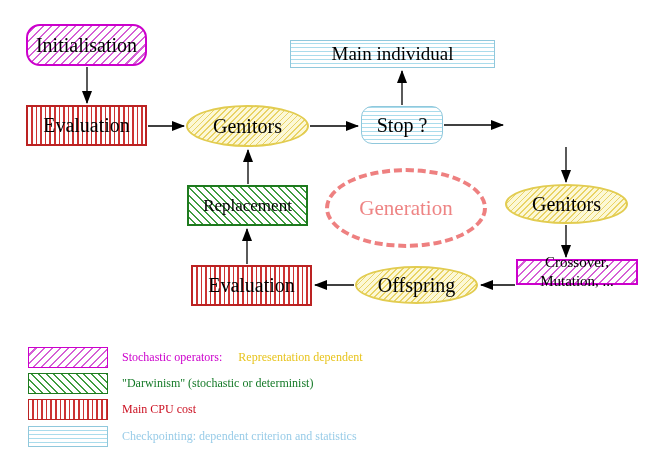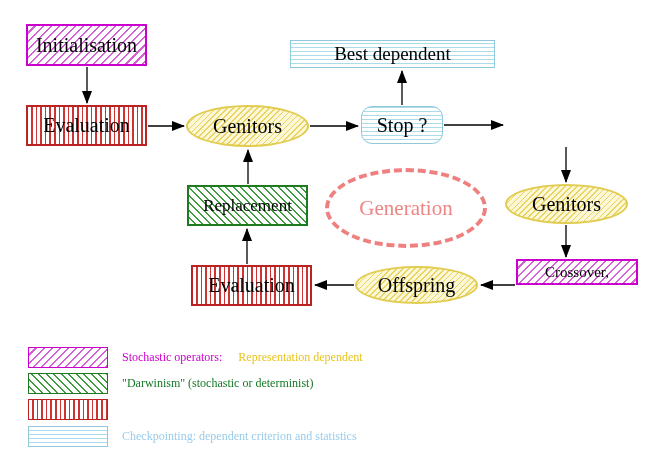--- a/index.html
+++ b/index.html
@@ -57,47 +57,48 @@
   .t-gold{color:#e8c41e;margin-left:16px;}
   .t-green{color:#157a28;}
   .t-red{color:#cc1122;}
   .t-cyan{color:#99cce8;}
 </style>
 </head>
 <body>
 
 <div class="canvas">
 
-  <div class="node hatch-magenta fs20" style="left:26px;top:24px;width:121px;height:42px;">
+  <div class="node hatch-magenta fs20" style="left:26px;top:24px;width:121px;height:42px;border-radius:14px;">
     <span>Initialisation</span>
   </div>
 
   <div class="node stripes-red fs20" style="left:26px;top:105px;width:121px;height:41px;">
     <span>Evaluation</span>
   </div>
 
   <div class="node hatch-yellow ellipse fs20" style="left:186px;top:105px;width:123px;height:42px;">
     <span>Genitors</span>
   </div>
 
   <div class="node stripes-cyan fs19" style="left:290px;top:40px;width:205px;height:28px;">
-    <span>Best dependent</span>
+    <span>Main individual</span>
   </div>
 
   <div class="node stripes-cyan fs20" style="left:361px;top:106px;width:82px;height:38px;border-radius:11px;">
     <span>Stop ?</span>
   </div>
 
 
   <div class="node hatch-yellow ellipse fs20" style="left:505px;top:184px;width:123px;height:40px;">
     <span>Genitors</span>
   </div>
 
   <div class="node hatch-magenta fs15" style="left:516px;top:259px;width:122px;height:26px;flex-direction:column;">
     <span>Crossover,</span>
+    <span>Mutation, ...</span>
   </div>
 
   <div class="node hatch-yellow ellipse fs20" style="left:355px;top:266px;width:123px;height:38px;">
     <span>Offspring</span>
   </div>
 
   <div class="node stripes-red fs20" style="left:191px;top:265px;width:121px;height:41px;">
     <span>Evaluation</span>
   </div>
 
@@ -134,20 +135,21 @@
     <span class="legend-label t-gold">Representation dependent</span>
   </div>
 
   <div class="legend-row" style="top:373px;">
     <div class="swatch hatch-green"></div>
     <span class="legend-label t-green">"Darwinism" (stochastic or determinist)</span>
   </div>
 
   <div class="legend-row" style="top:399px;">
     <div class="swatch stripes-red"></div>
+    <span class="legend-label t-red">Main CPU cost</span>
   </div>
 
   <div class="legend-row" style="top:426px;">
     <div class="swatch stripes-cyan"></div>
     <span class="legend-label t-cyan">Checkpointing: dependent criterion and statistics</span>
   </div>
 
 </div>
 
 </body></html>

